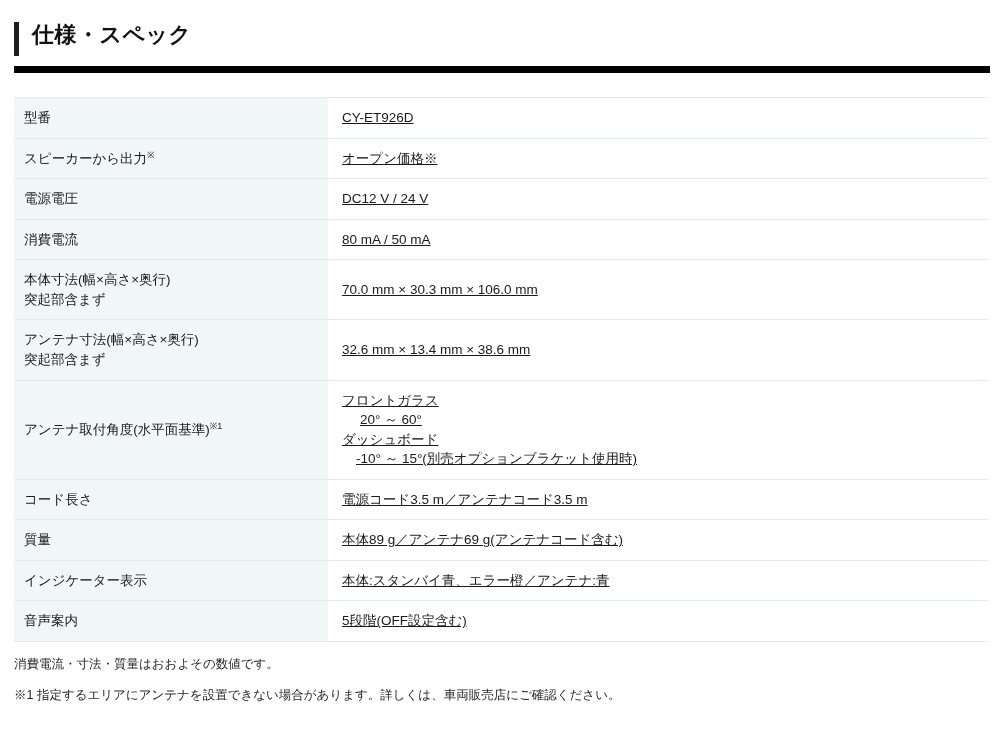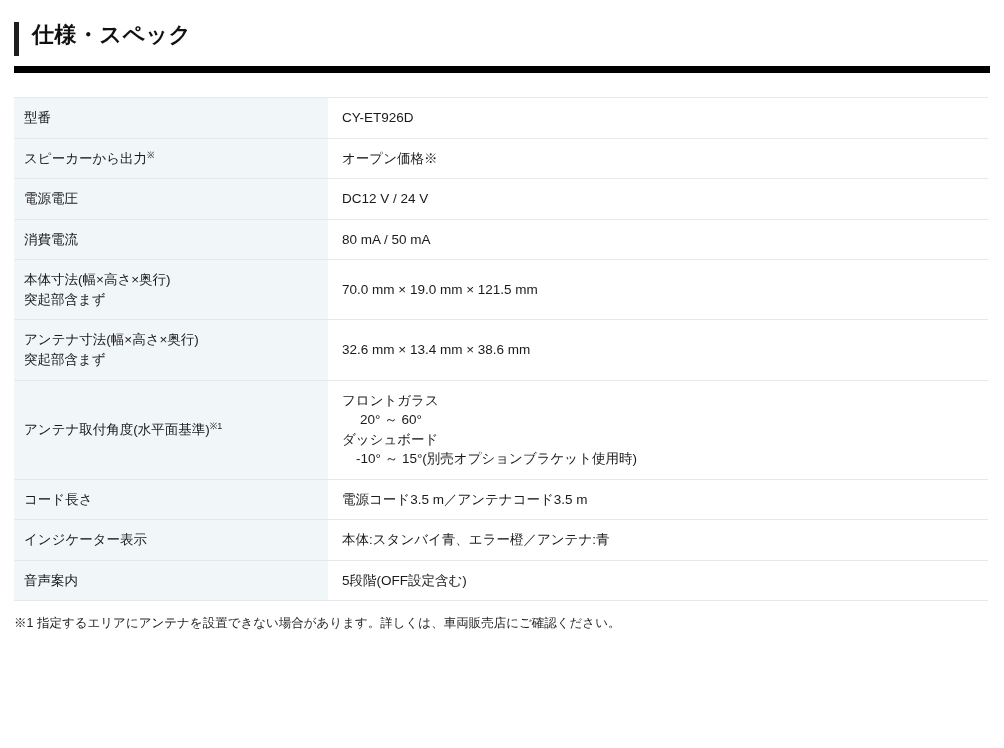--- a/index.html
+++ b/index.html
@@ -76,20 +76,21 @@
   .spec-table td.label .sub {
     display: block;
   }
   .sup {
     font-size: 9px;
     vertical-align: super;
     line-height: 1;
   }
   .val-line {
     display: block;
+    text-decoration: underline;
   }
   .val-line.indent1 {
     padding-left: 18px;
   }
   .val-line.indent2 {
     padding-left: 14px;
   }
 
   
   .notes {
@@ -149,21 +150,21 @@
           <span class="val-line">80 mA / 50 mA</span>
         </td>
       </tr>
 
       <tr>
         <td class="label">
           <span>本体寸法(幅×高さ×奥行)</span>
           <span class="sub">突起部含まず</span>
         </td>
         <td class="value">
-          <span class="val-line">70.0 mm × 19.0 mm × 121.5 mm</span>
+          <span class="val-line">70.0 mm × 30.3 mm × 106.0 mm</span>
         </td>
       </tr>
 
       <tr>
         <td class="label">
           <span>アンテナ寸法(幅×高さ×奥行)</span>
           <span class="sub">突起部含まず</span>
         </td>
         <td class="value">
           <span class="val-line">32.6 mm × 13.4 mm × 38.6 mm</span>
@@ -184,20 +185,28 @@
 
       <tr>
         <td class="label">
           <span>コード長さ</span>
         </td>
         <td class="value">
           <span class="val-line">電源コード3.5 m／アンテナコード3.5 m</span>
         </td>
       </tr>
 
+      <tr>
+        <td class="label">
+          <span>質量</span>
+        </td>
+        <td class="value">
+          <span class="val-line">本体89 g／アンテナ69 g(アンテナコード含む)</span>
+        </td>
+      </tr>
 
       <tr>
         <td class="label">
           <span>インジケーター表示</span>
         </td>
         <td class="value">
           <span class="val-line">本体:スタンバイ青、エラー橙／アンテナ:青</span>
         </td>
       </tr>
 
@@ -207,17 +216,18 @@
         </td>
         <td class="value">
           <span class="val-line">5段階(OFF設定含む)</span>
         </td>
       </tr>
 
     </tbody>
   </table>
 
   <div class="notes">
+    <p class="note">消費電流・寸法・質量はおおよその数値です。</p>
     <p class="note">※1 指定するエリアにアンテナを設置できない場合があります。詳しくは、車両販売店にご確認ください。</p>
 
   </div>
 
 </div>
 
 </body></html>

